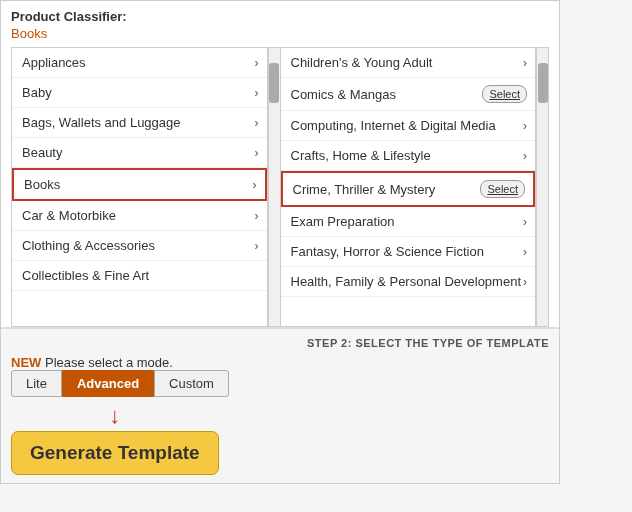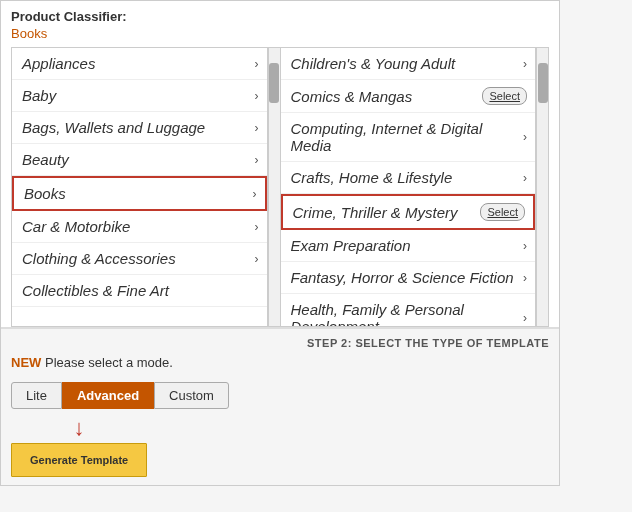--- a/index.html
+++ b/index.html
@@ -77,23 +77,22 @@
       padding: 7px 8px 7px 10px;
       border-bottom: 1px solid #eee;
       cursor: pointer;
       background: #fff;
     }
     .list-item.selected {
       border: 2px solid #c0392b;
       background: #fff;
     }
     .list-item-text {
-      font-size: 15px;
-      color: #333;
-      font-style: italic;
+      font-size: 13px;
+      color: #333;
     }
     .chevron {
       color: #555;
       font-size: 12px;
     }
     .select-btn {
       font-size: 11px;
       padding: 2px 6px;
       background: #f0f0f0;
       border: 1px solid #999;
@@ -117,21 +116,21 @@
       letter-spacing: 0.5px;
       text-align: right;
     }
     .new-badge {
       color: #c45500;
       font-weight: bold;
       font-size: 13px;
     }
     .select-mode-label {
       font-size: 13px;
-      margin-bottom: 12px;
+      margin-bottom: 0;
     }
     .mode-buttons {
       display: flex;
       gap: 0;
       margin-bottom: 8px;
     }
     .mode-btn {
       padding: 5px 14px;
       border: 1px solid #aaa;
       background: #f0f0f0;
@@ -174,23 +173,23 @@
       gap: 4px;
     }
     .arrow-down {
       color: #c0392b;
       font-size: 22px;
       line-height: 1;
     }
     .generate-btn {
       background: #f5c842;
       border: 1px solid #c89b0d;
-      border-radius: 1px;
+      border-radius: 7px;
       padding: 10px 18px;
-      font-size: 11px;
+      font-size: 19px;
       font-weight: bold;
       color: #333;
       cursor: pointer;
       white-space: nowrap;
     }
     
     .list-col::-webkit-scrollbar { width: 0; }
   </style>
 </head>
 <body>

